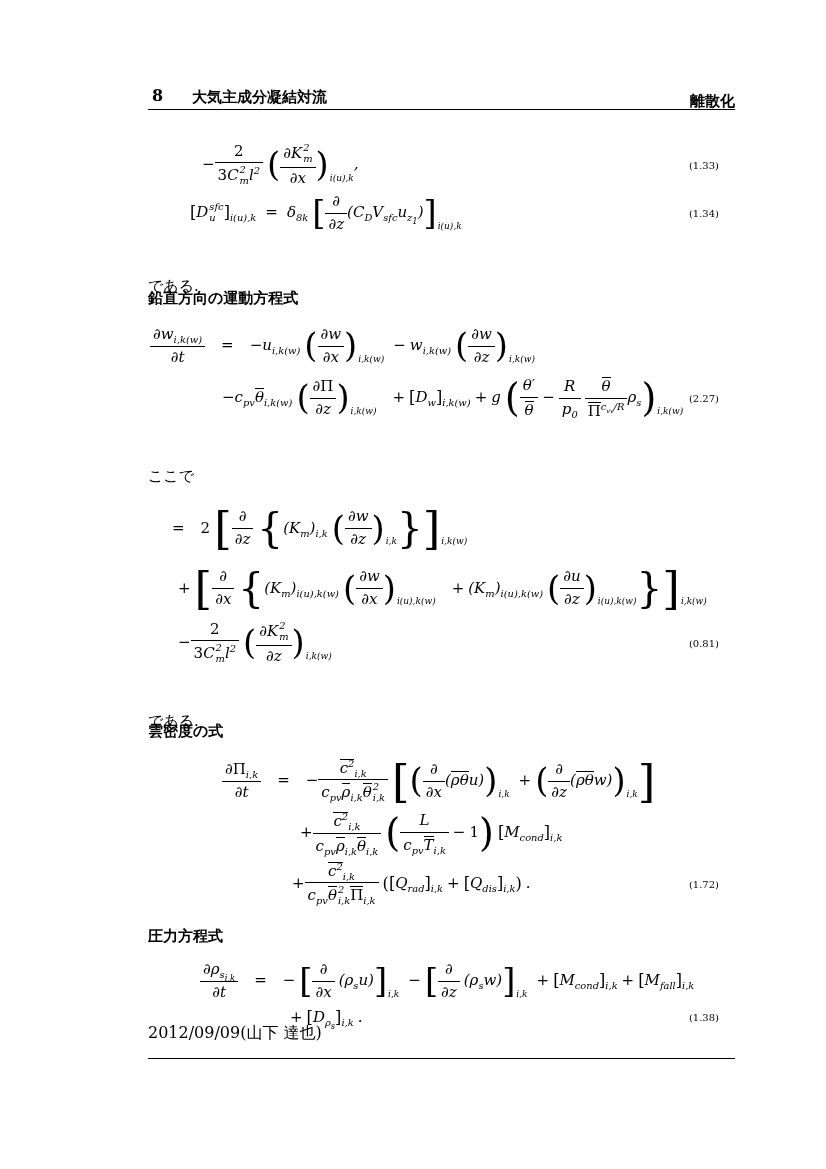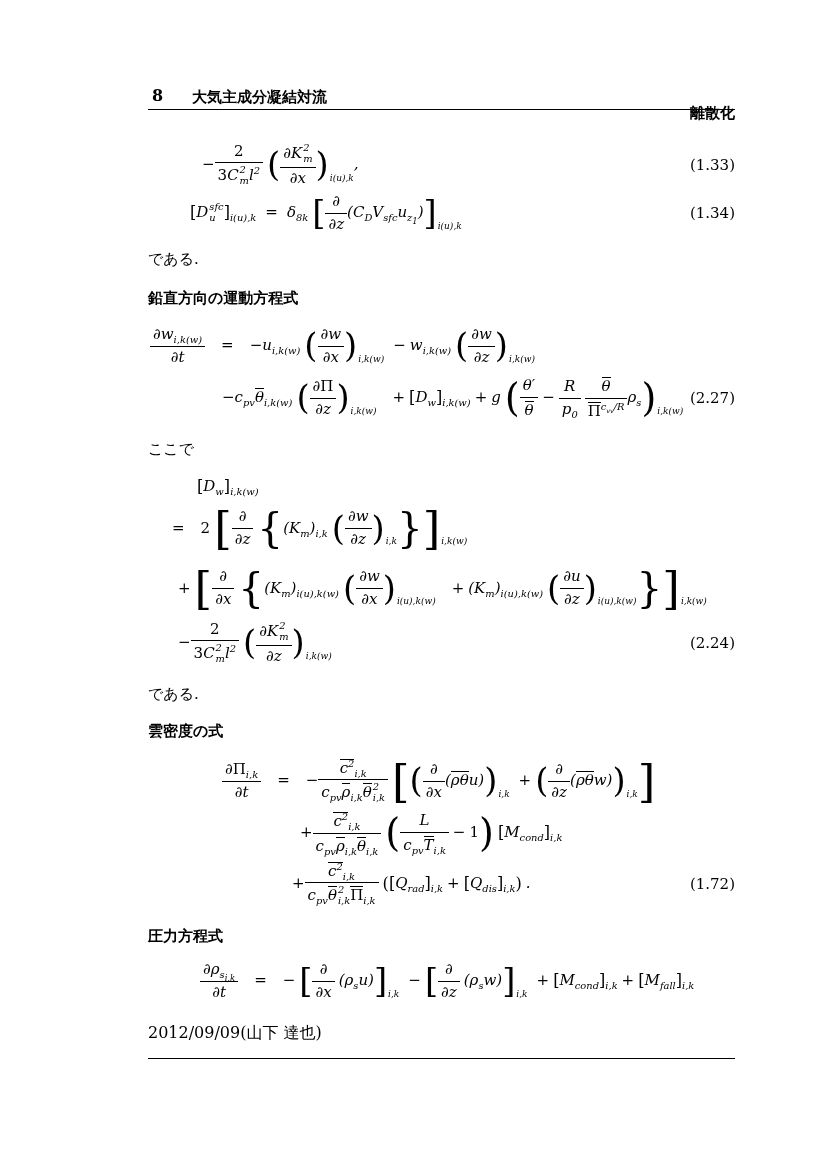--- a/index.html
+++ b/index.html
@@ -2,28 +2,28 @@
 <html><head>
 <meta charset="utf-8">
 <style>
   html,body{margin:0;padding:0;background:#e8e8e8;}
   .page{position:relative;width:826px;height:1169px;margin:0 auto;background:#ffffff;overflow:hidden;
         font-family:"DejaVu Serif",serif;color:#000;}
   
   .hdr{position:absolute;left:148px;top:86px;width:587px;height:23px;border-bottom:1px solid #000;}
   .hdr .num{position:absolute;left:4px;top:0;font-weight:bold;font-size:16px;}
   .hdr .lt{position:absolute;left:44px;top:2px;font-size:15px;font-weight:600;font-family:"DejaVu Sans","Liberation Sans",sans-serif;}
-  .hdr .rt{position:absolute;right:0;top:18px;font-size:15px;font-weight:600;font-family:Liberation Sans, sans-serif;}
+  .hdr .rt{position:absolute;right:0;top:6px;font-size:15px;font-weight:600;font-family:Liberation Sans, sans-serif;}
   
-  .para{position:absolute;left:148px;font-size:15px;}
+  .para{position:absolute;left:148px;font-size:15px;margin-top:27px;}
   .h2{position:absolute;left:148px;font-size:15px;font-weight:700;font-family:"DejaVu Sans","Liberation Sans",sans-serif;}
   
   .eqline{position:absolute;left:148px;width:587px;box-sizing:border-box;display:flex;align-items:center;}
   .m{display:inline-block;white-space:nowrap;font-size:15px;font-style:italic;line-height:1.2;}
-  .eqno{position:absolute;right:0;top:50%;transform:translateY(-50%);font-style:normal;font-size:15px;text-align:center;}
+  .eqno{position:absolute;right:16px;top:50%;transform:translateY(-50%);font-style:normal;font-size:10px;text-align:center;}
   .f{display:inline-block;vertical-align:middle;text-align:center;}
   .f>.n{display:block;padding:0 3px 2px;line-height:1.15;}
   .f>.d{display:block;border-top:1px solid #000;padding:2px 3px 0;line-height:1.15;}
   .o{display:inline-block;border-top:1px solid #000;padding-top:1px;margin-top:1px;line-height:1.05;}
   .ss{display:inline-flex;flex-direction:column;align-items:flex-start;vertical-align:middle;line-height:1;margin-left:1px;}
   .ss>.t,.ss>.b{display:block;font-size:66%;line-height:1.1;}
   .r{font-style:normal;}
   sub,sup{font-size:66%;line-height:0;}
   sub sub{font-size:85%;}
   sub.l{font-size:60%;vertical-align:-1.3em;line-height:0;margin-left:1px;}
@@ -77,38 +77,35 @@
   <div class="eqline" style="top:320px;height:52px;padding-left:2px">
     <span class="m"><span class="f"><span class="n">∂w<sub>i,k(w)</sub></span><span class="d">∂t</span></span><span class="sp3"></span>=<span class="sp3"></span>−u<sub>i,k(w)</sub><span class="sp1"></span><span class="p2">(</span><span class="f"><span class="n">∂w</span><span class="d">∂x</span></span><span class="p2">)</span><sub class="l">i,k(w)</sub><span class="sp2"></span>−<span class="sp1"></span>w<sub>i,k(w)</sub><span class="sp1"></span><span class="p2">(</span><span class="f"><span class="n">∂w</span><span class="d">∂z</span></span><span class="p2">)</span><sub class="l">i,k(w)</sub></span>
   </div>
   <div class="eqline" style="top:372px;height:52px;padding-left:74px">
     <span class="m">−c<sub>pv</sub><span class="o">θ</span><sub>i,k(w)</sub><span class="sp1"></span><span class="p2">(</span><span class="f"><span class="n">∂<span class="r">Π</span></span><span class="d">∂z</span></span><span class="p2">)</span><sub class="l">i,k(w)</sub><span class="sp3"></span>+<span class="sp1"></span><span class="b1">[</span>D<sub>w</sub><span class="b1">]</span><sub>i,k(w)</sub><span class="sp1"></span>+<span class="sp1"></span>g<span class="sp1"></span><span class="p25">(</span><span class="f"><span class="n">θ′</span><span class="d"><span class="o">θ</span></span></span><span class="sp1"></span>−<span class="sp1"></span><span class="f"><span class="n">R</span><span class="d">p<sub>0</sub></span></span><span class="sp1"></span><span class="f"><span class="n"><span class="o">θ</span></span><span class="d"><span class="o"><span class="r">Π</span></span><sup>c<sub>vv</sub>/R</sup></span></span>ρ<sub>s</sub><span class="p25">)</span><sub class="l">i,k(w)</sub></span>
     <span class="eqno">(2.27)</span>
   </div>
 
   <div class="para" style="top:440px">ここで</div>
 
-  <div class="eqline" style="top:472px;height:28px;padding-left:49px">
-    <span class="m"><span class="b1">[</span>D<sub>w</sub><span class="b1">]</span><sub>i,k(w)</sub></span>
-  </div>
   <div class="eqline" style="top:502px;height:52px;padding-left:24px">
     <span class="m">=<span class="sp3"></span><span class="r">2</span><span class="sp1"></span><span class="b3">[</span><span class="f"><span class="n">∂</span><span class="d">∂z</span></span><span class="sp1"></span><span class="c3">{</span>(K<sub>m</sub>)<sub>i,k</sub><span class="sp1"></span><span class="p2">(</span><span class="f"><span class="n">∂w</span><span class="d">∂z</span></span><span class="p2">)</span><sub class="l">i,k</sub><span class="c3">}</span><span class="b3">]</span><sub class="l">i,k(w)</sub></span>
   </div>
   <div class="eqline" style="top:560px;height:56px;padding-left:30px">
     <span class="m">+<span class="sp1"></span><span class="b3">[</span><span class="f"><span class="n">∂</span><span class="d">∂x</span></span><span class="sp1"></span><span class="c3">{</span>(K<sub>m</sub>)<sub>i(u),k(w)</sub><span class="sp1"></span><span class="p2">(</span><span class="f"><span class="n">∂w</span><span class="d">∂x</span></span><span class="p2">)</span><sub class="l">i(u),k(w)</sub><span class="sp3"></span>+<span class="sp1"></span>(K<sub>m</sub>)<sub>i(u),k(w)</sub><span class="sp1"></span><span class="p2">(</span><span class="f"><span class="n">∂u</span><span class="d">∂z</span></span><span class="p2">)</span><sub class="l">i(u),k(w)</sub><span class="c3">}</span><span class="b3">]</span><sub class="l">i,k(w)</sub></span>
   </div>
   <div class="eqline" style="top:618px;height:50px;padding-left:30px">
     <span class="m">−<span class="f"><span class="n"><span class="r">2</span></span><span class="d"><span class="r">3</span>C<span class="ss">
               <span class="t">2</span>
               <span class="b">m</span>
             </span>l<sup>2</sup></span></span><span class="sp1"></span><span class="p2">(</span><span class="f"><span class="n">∂K<span class="ss">
               <span class="t">2</span>
               <span class="b">m</span>
             </span></span><span class="d">∂z</span></span><span class="p2">)</span><sub class="l">i,k(w)</sub></span>
-    <span class="eqno">(2.24)</span>
+    <span class="eqno">(0.81)</span>
   </div>
 
   <div class="para" style="top:685px">である.</div>
 
   <div class="h2" style="top:722px">雲密度の式</div>
 
   <div class="eqline" style="top:754px;height:54px;padding-left:74px">
     <span class="m"><span class="f"><span class="n">∂<span class="r">Π</span><sub>i,k</sub></span><span class="d">∂t</span></span><span class="sp3"></span>=<span class="sp3"></span>−<span class="f"><span class="n"><span class="o">c<sup>2</sup></span><sub>i,k</sub></span><span class="d">c<sub>pv</sub><span class="o">ρ</span><sub>i,k</sub><span class="o">θ</span><span class="ss">
               <span class="t">2</span>
               <span class="b">i,k</span>
@@ -123,17 +120,21 @@
               <span class="b">i,k</span>
             </span><span class="o"><span class="r">Π</span></span><sub>i,k</sub></span></span><span class="sp1"></span><span class="b1">(</span><span class="b1">[</span>Q<sub>rad</sub><span class="b1">]</span><sub>i,k</sub><span class="sp1"></span>+<span class="sp1"></span><span class="b1">[</span>Q<sub>dis</sub><span class="b1">]</span><sub>i,k</sub><span class="b1">)</span><span class="sp1"></span>.</span>
     <span class="eqno">(1.72)</span>
   </div>
 
   <div class="h2" style="top:927px">圧力方程式</div>
 
   <div class="eqline" style="top:956px;height:50px;padding-left:52px">
     <span class="m"><span class="f"><span class="n">∂ρ<sub>s<sub>i,k</sub></sub></span><span class="d">∂t</span></span><span class="sp3"></span>=<span class="sp3"></span>−<span class="sp1"></span><span class="b2">[</span><span class="f"><span class="n">∂</span><span class="d">∂x</span></span><span class="sp1"></span>(ρ<sub>s</sub>u)<span class="b2">]</span><sub class="l">i,k</sub><span class="sp2"></span>−<span class="sp1"></span><span class="b2">[</span><span class="f"><span class="n">∂</span><span class="d">∂z</span></span><span class="sp1"></span>(ρ<sub>s</sub>w)<span class="b2">]</span><sub class="l">i,k</sub><span class="sp2"></span>+<span class="sp1"></span><span class="b1">[</span>M<sub>cond</sub><span class="b1">]</span><sub>i,k</sub><span class="sp1"></span>+<span class="sp1"></span><span class="b1">[</span>M<sub>fall</sub><span class="b1">]</span><sub>i,k</sub></span>
   </div>
+  <div class="eqline" style="top:1004px;height:26px;padding-left:142px">
+    <span class="m">+<span class="sp1"></span><span class="b1">[</span>D<sub>ρ<sub>s</sub></sub><span class="b1">]</span><sub>i,k</sub><span class="sp1"></span>.</span>
+    <span class="eqno">(1.38)</span>
+  </div>
 
   <div class="frule"></div>
   <div class="ftext">2012/09/09(山下 達也)</div>
 
 </div>
 
 </body></html>

